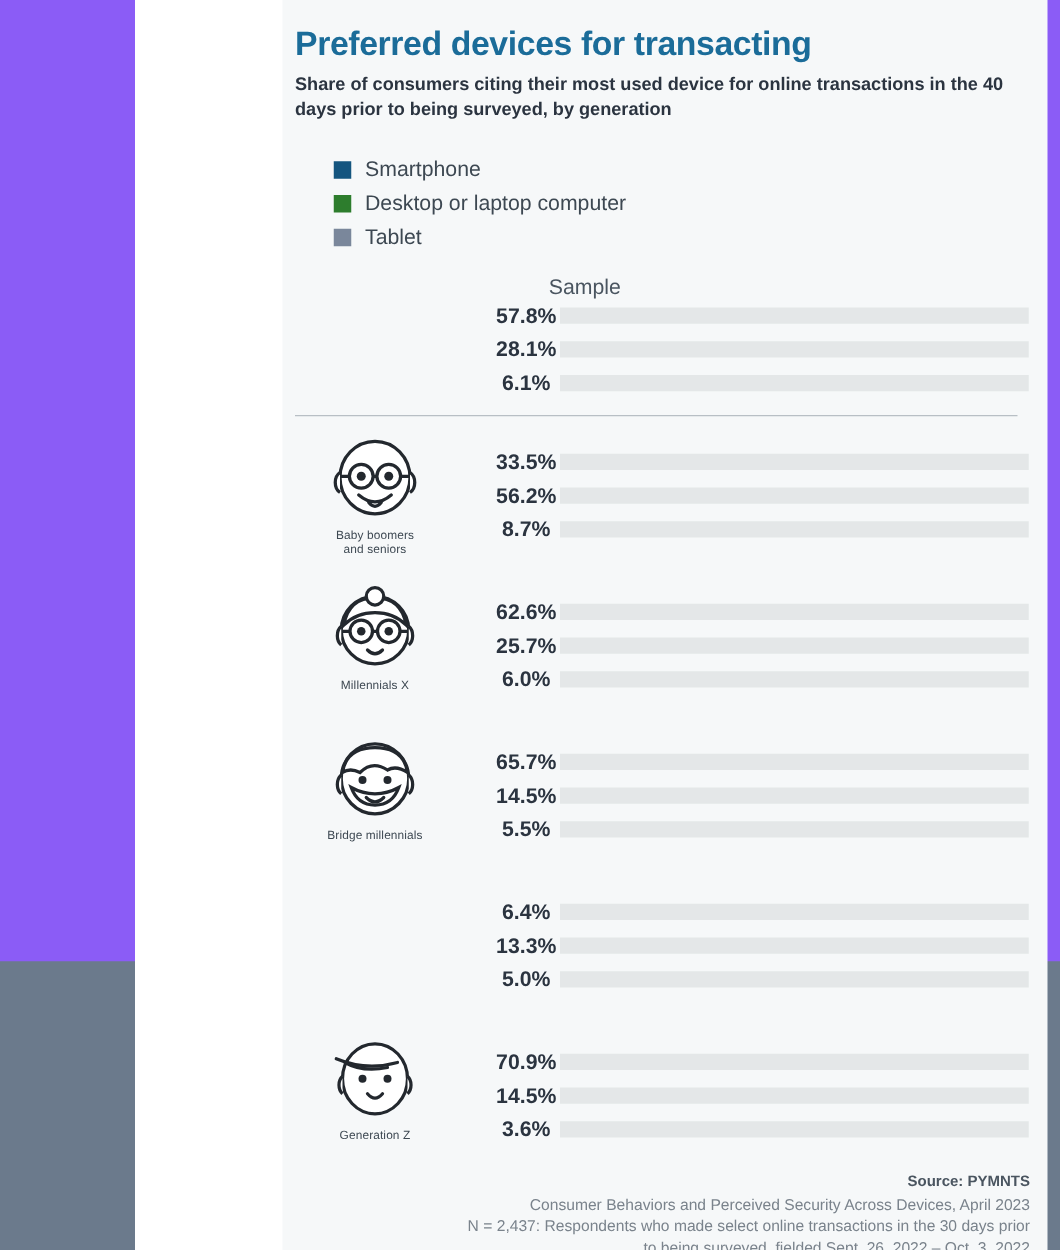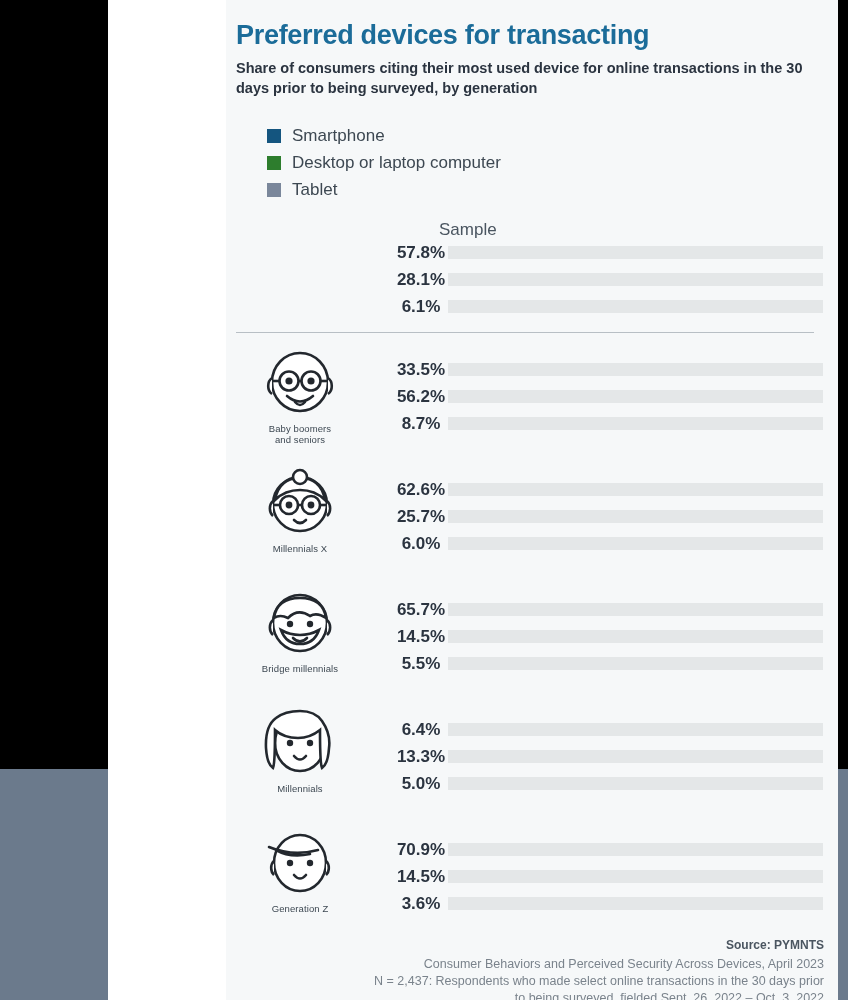--- a/index.html
+++ b/index.html
@@ -11,21 +11,21 @@
     width: 848px;
     height: 1000px;
     overflow: hidden;
     font-family: "Liberation Sans", sans-serif;
     position: relative;
   }
   .page {
     position: absolute;
     left: 0; top: 0;
     width: 848px; height: 769px;
-    background: #000000;
+    background: #8b5cf6;
   }
   .card-outer {
     position: absolute;
     left: 108px; top: 0;
     width: 632px; height: 1000px;
     background: #ffffff;
   }
   .card {
     position: absolute;
     left: 118px; top: 0px;
@@ -167,21 +167,21 @@
   }
 </style>
 </head>
 <body>
 
 <div class="page">
   <div class="card-outer">
     <div class="card">
 
       <div class="title">Preferred devices for transacting</div>
-      <div class="subtitle">Share of consumers citing their most used device for online transactions in the 30 days prior to being surveyed, by generation</div>
+      <div class="subtitle">Share of consumers citing their most used device for online transactions in the 40 days prior to being surveyed, by generation</div>
 
       <div class="legend">
         <div class="legend-row">
           <span class="legend-swatch" style="background:#14557f"></span>
           <span class="legend-label">Smartphone</span>
         </div>
         <div class="legend-row">
           <span class="legend-swatch" style="background:#2d7d2d"></span>
           <span class="legend-label">Desktop or laptop computer</span>
         </div>
@@ -323,34 +323,20 @@
             <span class="bar-pct">14.5%</span>
             <span class="bar-track"><span class="bar-fill" style="background:#2d7d2d;width:14.5%"></span></span>
           </div>
           <div class="bar-row">
             <span class="bar-pct">5.5%</span>
             <span class="bar-track"><span class="bar-fill" style="background:#7a879b;width:5.5%"></span></span>
           </div>
         </div>
       </div>
 
-      <div class="avatar" style="top:708px">
-        <svg width="78" height="72" viewBox="0 0 78 72">
-          <g fill="none" stroke="#23282e" stroke-width="2.6">
-            <ellipse cx="39" cy="35" rx="25" ry="28" fill="#fff"></ellipse>
-            <path d="M14 22 q0 34 -2 38 q-6 -4 -7 -20 q-1 -22 10 -30 q9 -7 24 -7 q15 0 22 10 q9 13 7 27 q-1 16 -7 20 q-2 -4 -2 -38 q-10 8 -22 8 q-14 0 -23 -8z" fill="#fff"></path>
-            <path d="M33 48 q6 7 12 0" stroke-linecap="round"></path>
-          </g>
-          <circle cx="29" cy="35" r="3.2" fill="#23282e"></circle>
-          <circle cx="49" cy="35" r="3.2" fill="#23282e"></circle>
-        </svg>
-        <div class="avatar-label">
-          <span>Millennials</span>
-        </div>
-      </div>
       <div class="group" style="top:720px">
         <div class="bars">
           <div class="bar-row">
             <span class="bar-pct">6.4%</span>
             <span class="bar-track"><span class="bar-fill" style="background:#14557f;width:68.3%"></span></span>
           </div>
           <div class="bar-row">
             <span class="bar-pct">13.3%</span>
             <span class="bar-track"><span class="bar-fill" style="background:#2d7d2d;width:13.3%"></span></span>
           </div>

